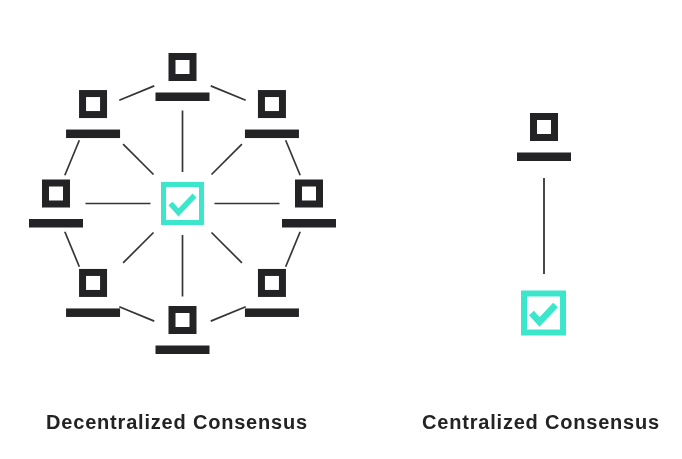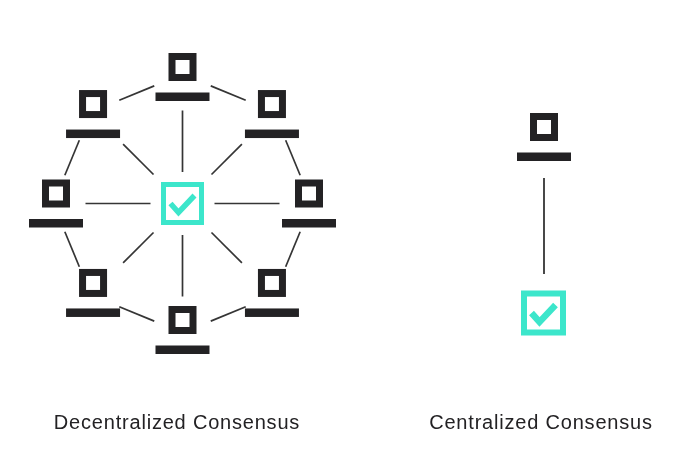--- a/index.html
+++ b/index.html
@@ -7,20 +7,21 @@
     padding: 0;
     background: #ffffff;
     font-family: "Liberation Sans", "DejaVu Sans", sans-serif;
   }
   .page {
     position: relative;
     width: 682px;
     height: 459px;
     background: var(--bg, #ffffff);
     overflow: hidden;
+    font-weight: bold;
   }
   figure {
     margin: 0;
     padding: 0;
   }
   .diagram-svg {
     position: absolute;
     display: block;
   }
   #svg-decentralized {

